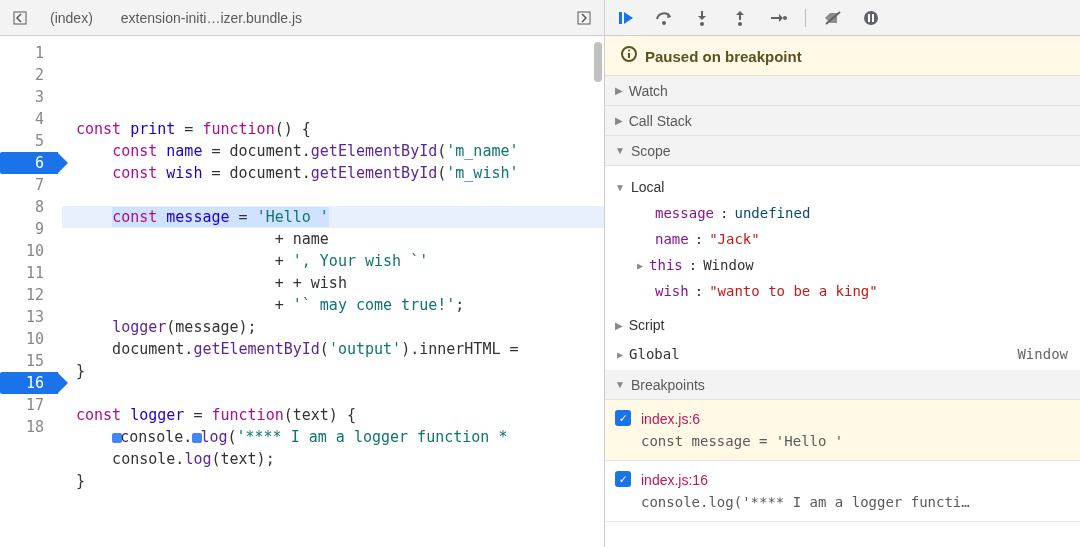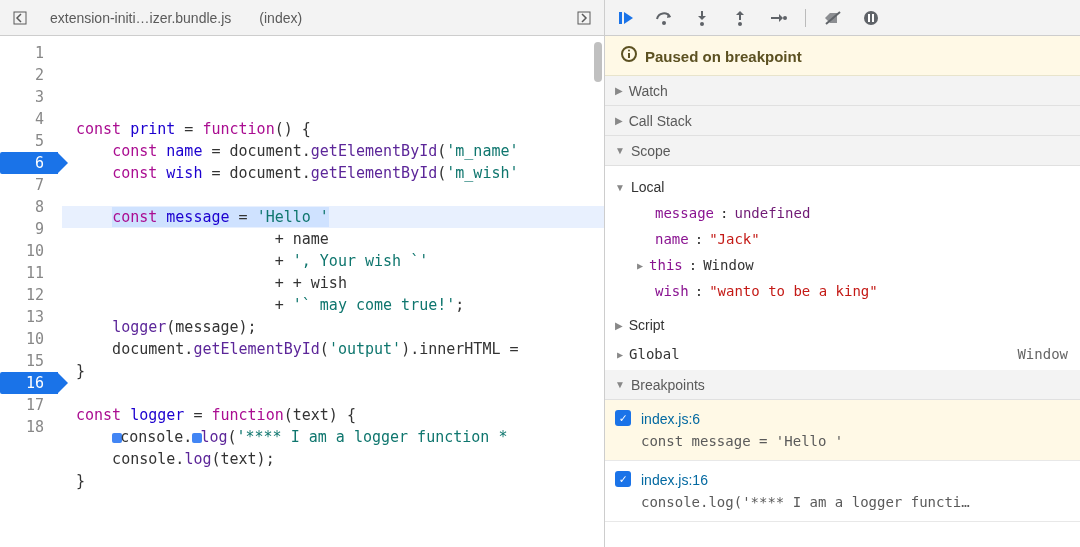--- a/index.html
+++ b/index.html
@@ -187,61 +187,61 @@
     font-size:14px;
   }
   .scope-block .row {
     display:flex;
     align-items:center;
     height:26px;
     gap:6px;
   }
   .scope-indent { padding-left:22px; font-family: Consolas, Menlo, monospace; font-size:14px;}
   .prop-name { color:#8a1391; }
-  .prop-undef { color:#701a75; }
+  .prop-undef { color:#0c4a6e; }
   .prop-str { color:#c41a16; }
   .prop-obj { color:#333; }
   .global-row { display:flex; justify-content:space-between; padding:4px 12px; align-items:center;}
   
   .bp-item {
     padding:8px 14px 8px 36px;
     border-bottom:1px solid #e8e8e8;
     position:relative;
     font-family: Consolas, Menlo, monospace;
     font-size:14px;
     line-height:22px;
   }
   .bp-item.active { background:#fff9e6; }
   .bp-item .bp-check {
     position:absolute; left:10px; top:10px;
     width:16px;height:16px;
     background:#1a73e8; border-radius:3px;
     display:flex;align-items:center;justify-content:center;
     color:#fff;font-size:12px;
   }
-  .bp-loc { color:#0369a1; font-family: -apple-system,'Segoe UI',Arial,sans-serif;}
+  .bp-loc { color:#be185d; font-family: -apple-system,'Segoe UI',Arial,sans-serif;}
   .bp-code { color:#5a5a5a; white-space:nowrap; overflow:hidden; text-overflow:ellipsis;}
 </style>
 </head>
 <body>
 
 <div class="left-panel">
 
   <div class="tab-bar">
     <div class="tab-nav-btn">
       <svg width="14" height="14" viewBox="0 0 14 14">
           <rect x="1" y="1" width="12" height="12" fill="none" stroke="#5a5a5a"></rect>
           <path d="M8 3 L4 7 L8 11" fill="none" stroke="#5a5a5a" stroke-width="1.5"></path>
         </svg>
     </div>
     <div class="tab">
+      <span>(index)</span>
+    </div>
+    <div class="tab">
       <span>extension-initi…izer.bundle.js</span>
-    </div>
-    <div class="tab">
-      <span>(index)</span>
     </div>
     <div class="tab-nav-btn" style="margin-left:auto">
       <svg width="14" height="14" viewBox="0 0 14 14">
           <rect x="1" y="1" width="12" height="12" fill="none" stroke="#5a5a5a"></rect>
           <path d="M5 3 L9 7 L5 11" fill="none" stroke="#5a5a5a" stroke-width="1.5"></path>
         </svg>
     </div>
   </div>
 
   <div class="editor">

